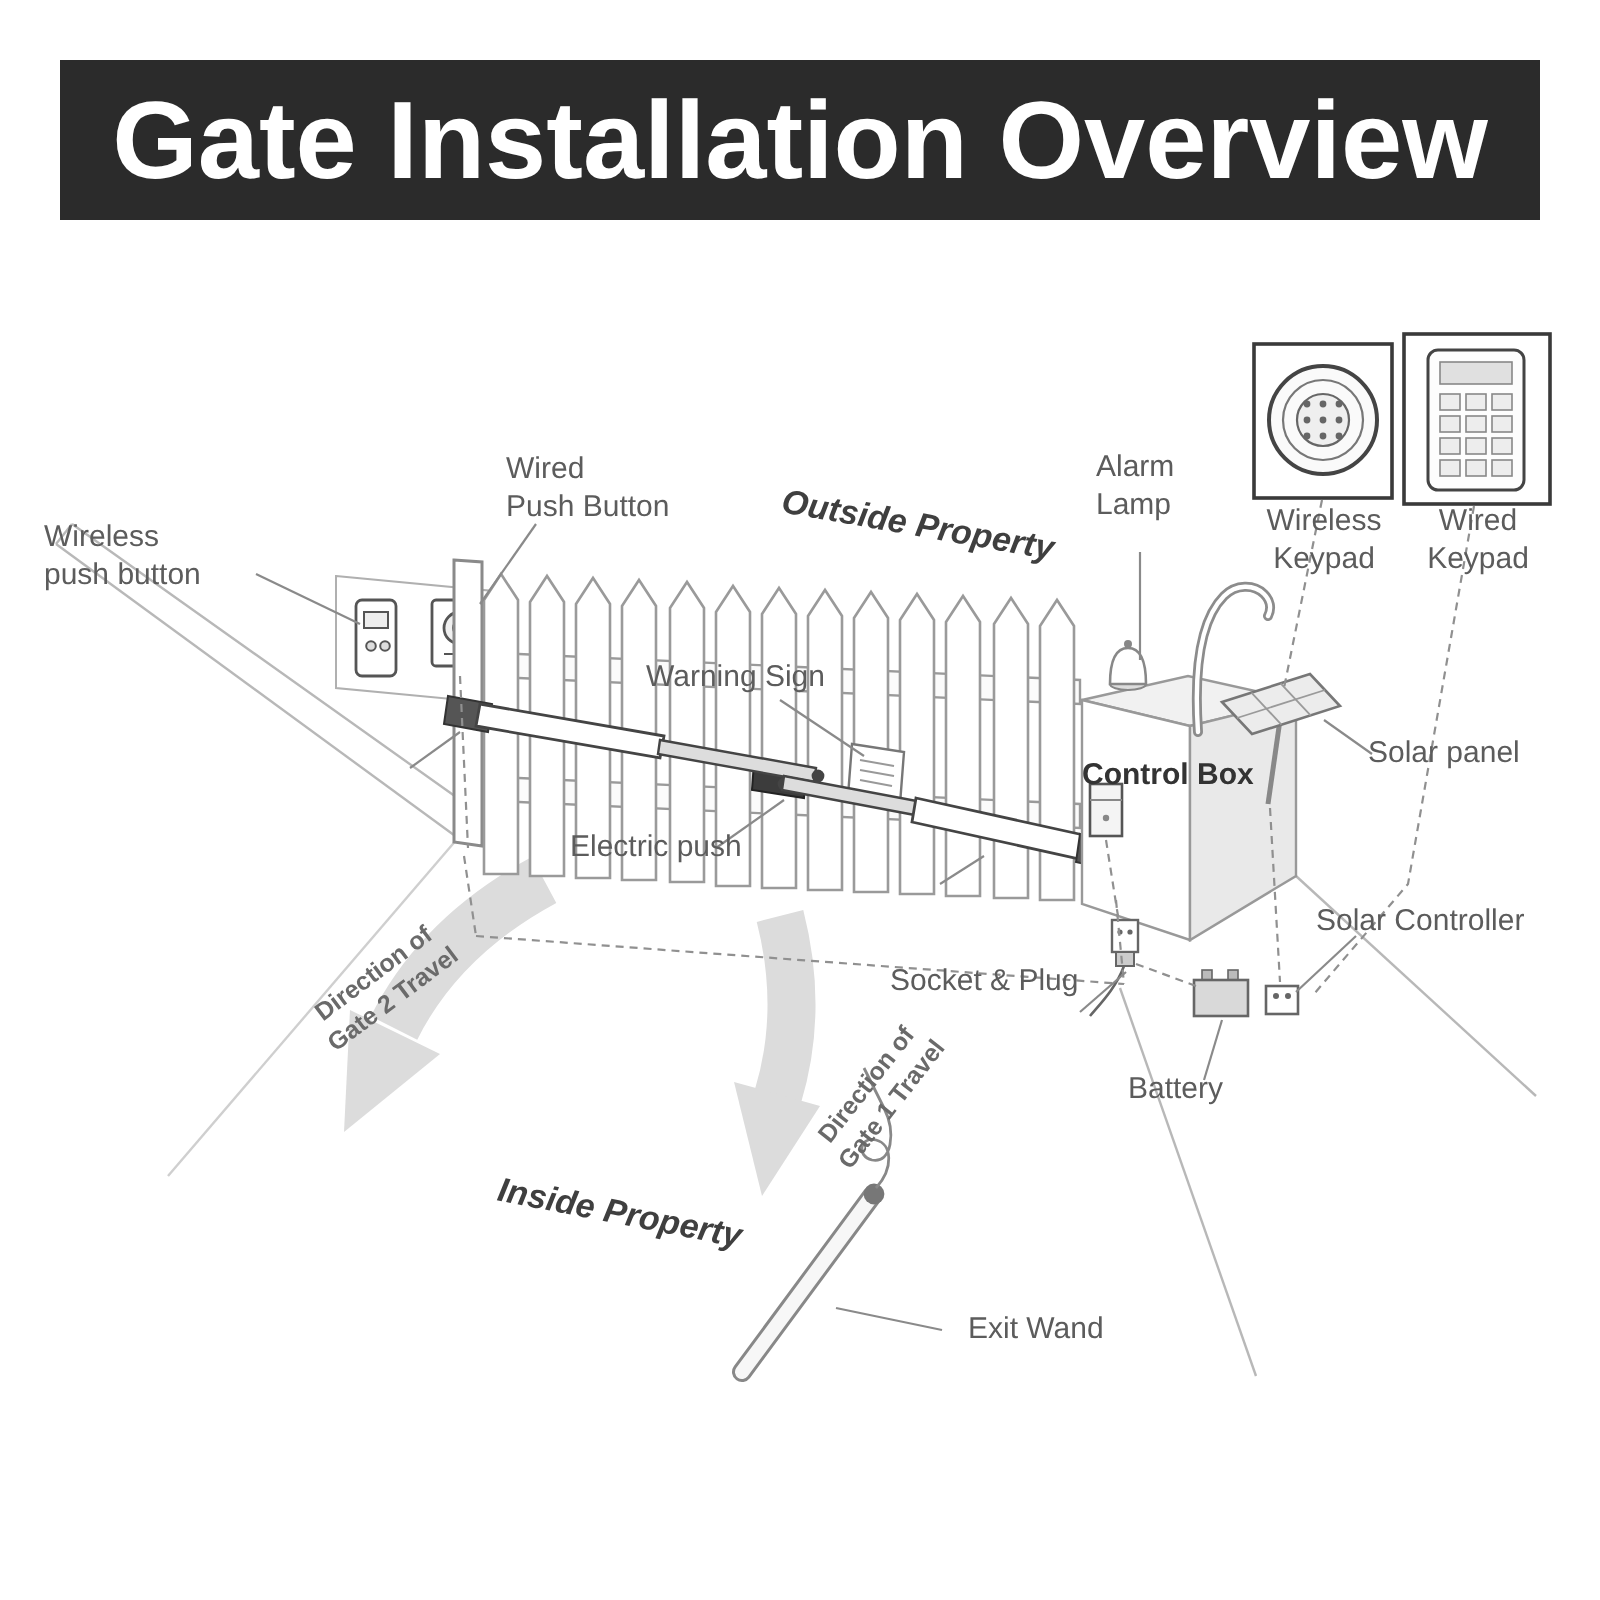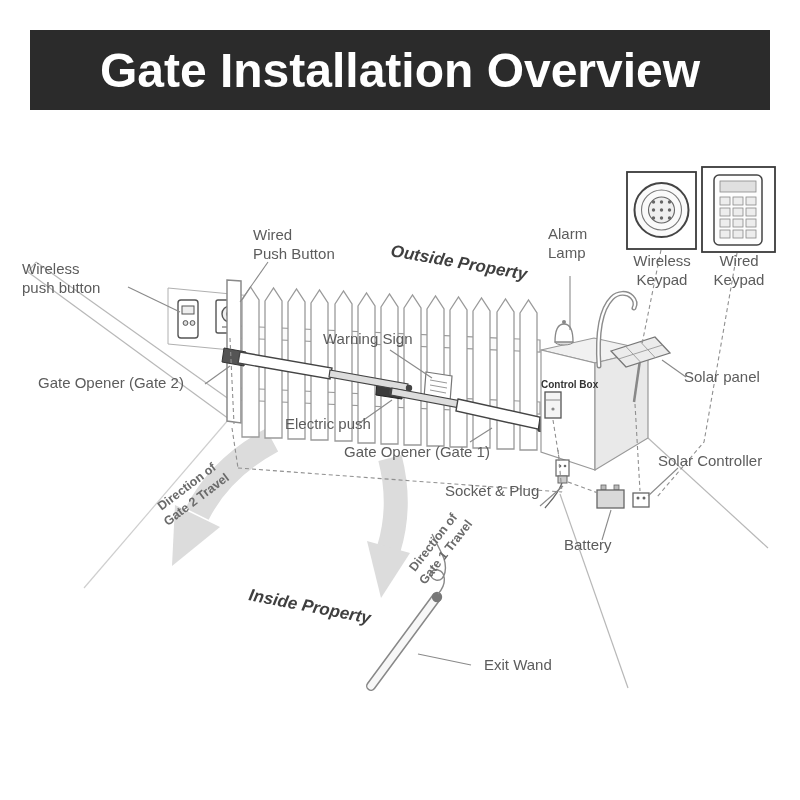--- a/index.html
+++ b/index.html
@@ -1,29 +1,29 @@
 <!DOCTYPE html>
 <html><head>
 <meta charset="utf-8">
 <style>
   html,body{margin:0;padding:0;background:#fff;}
   #app{position:relative;width:800px;height:800px;background:#ffffff;overflow:hidden;
        font-family:"Liberation Sans",sans-serif;}
   .header{position:absolute;left:30px;top:30px;width:740px;height:80px;background:#2b2b2b;
           display:flex;align-items:center;justify-content:center;}
-  .header h1{margin:0;color:#ffffff;font-size:48px;font-weight:800;letter-spacing:0px;
+  .header h1{margin:0;color:#ffffff;font-size:55px;font-weight:800;letter-spacing:0px;
              font-family:"Liberation Sans",sans-serif;white-space:nowrap;}
   svg.canvas{position:absolute;left:0;top:0;}
   .labels{position:absolute;left:0;top:0;width:800px;height:800px;pointer-events:none;}
   .lbl{position:absolute;font-size:15px;line-height:1.25;color:#5c5c5c;white-space:pre-line;}
   .lbl.c{text-align:center;}
   .lbl.prop{font-weight:bold;font-style:italic;font-size:17px;color:#3f3f3f;white-space:nowrap;
             transform-origin:center;}
   .lbl.dir{font-weight:bold;font-size:12.5px;color:#6a6a6a;text-align:center;transform-origin:center;}
-  .lbl.tiny{font-size:10px;color:#333;font-weight:bold;}
+  .lbl.tiny{font-size:15px;color:#333;font-weight:bold;}
 </style>
 </head>
 <body>
 
 <div id="app">
 
   <div class="header">
     <h1>Gate Installation Overview</h1>
   </div>
 
@@ -242,23 +242,21 @@
     <div class="lbl" style="left:253px;top:226px">Wired
 Push Button</div>
     <div class="lbl prop" style="left:390px;top:252px;transform:rotate(10deg)">Outside Property</div>
     <div class="lbl" style="left:548px;top:225px">Alarm
 Lamp</div>
     <div class="lbl c" style="left:625px;top:252px;width:74px">Wireless
 Keypad</div>
     <div class="lbl c" style="left:702px;top:252px;width:74px">Wired
 Keypad</div>
     <div class="lbl" style="left:323px;top:330px">Warning Sign</div>
-    <div class="lbl" style="left:38px;top:374px">Gate Opener (Gate 2)</div>
     <div class="lbl" style="left:285px;top:415px">Electric push</div>
-    <div class="lbl" style="left:344px;top:443px">Gate Opener (Gate 1)</div>
     <div class="lbl tiny" style="left:541px;top:379px">Control Box</div>
     <div class="lbl" style="left:684px;top:368px">Solar panel</div>
     <div class="lbl" style="left:658px;top:452px">Solar Controller</div>
     <div class="lbl" style="left:445px;top:482px">Socket &amp; Plug</div>
     <div class="lbl" style="left:564px;top:536px">Battery</div>
     <div class="lbl dir" style="left:142px;top:478px;width:100px;transform:rotate(-37deg)">Direction of
 Gate 2 Travel</div>
     <div class="lbl dir" style="left:390px;top:532px;width:100px;transform:rotate(-52deg)">Direction of
 Gate 1 Travel</div>
     <div class="lbl prop" style="left:248px;top:596px;transform:rotate(11deg)">Inside Property</div>

